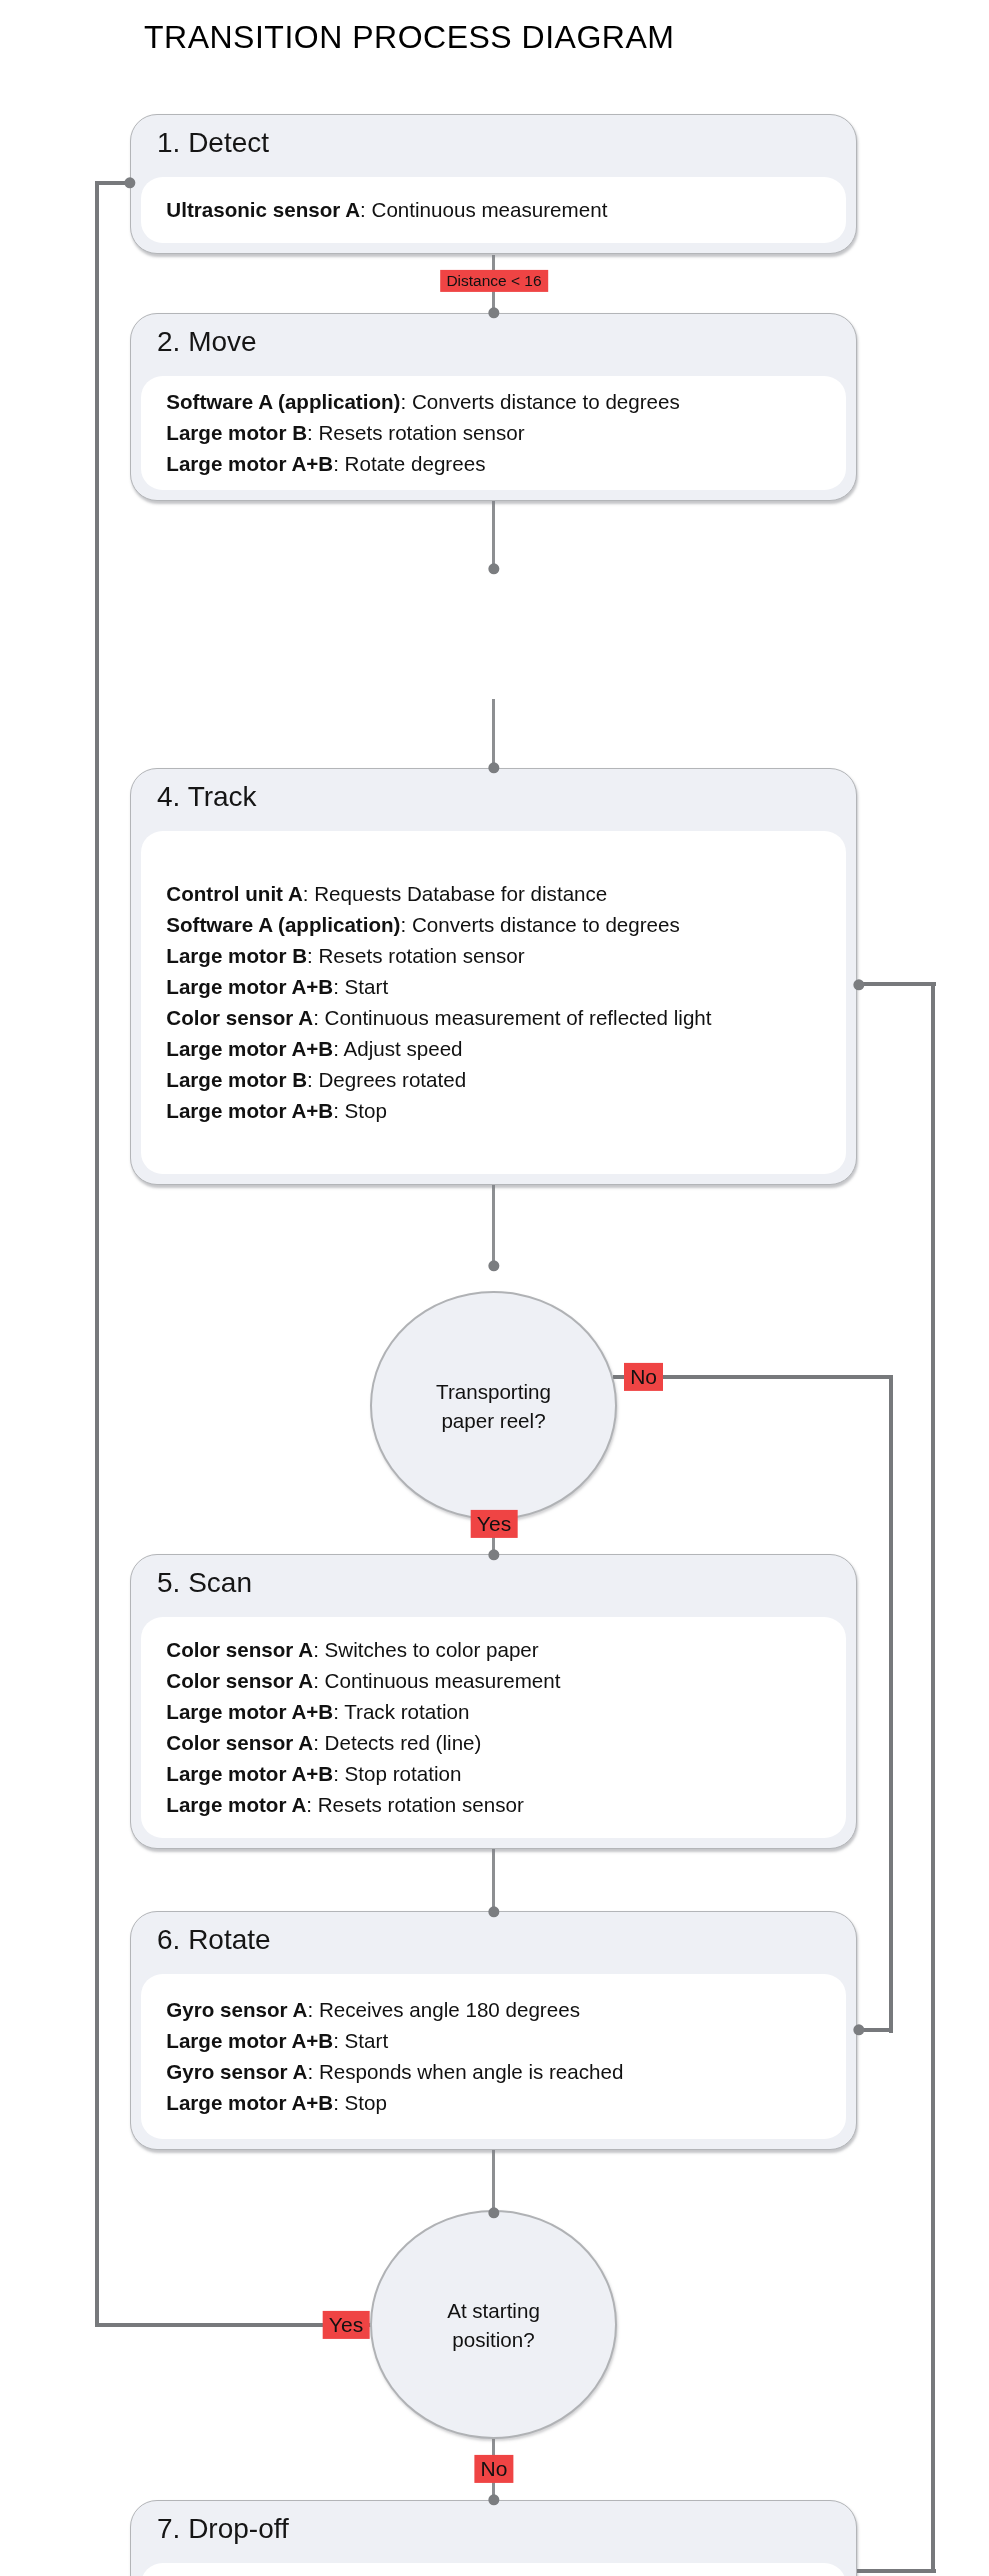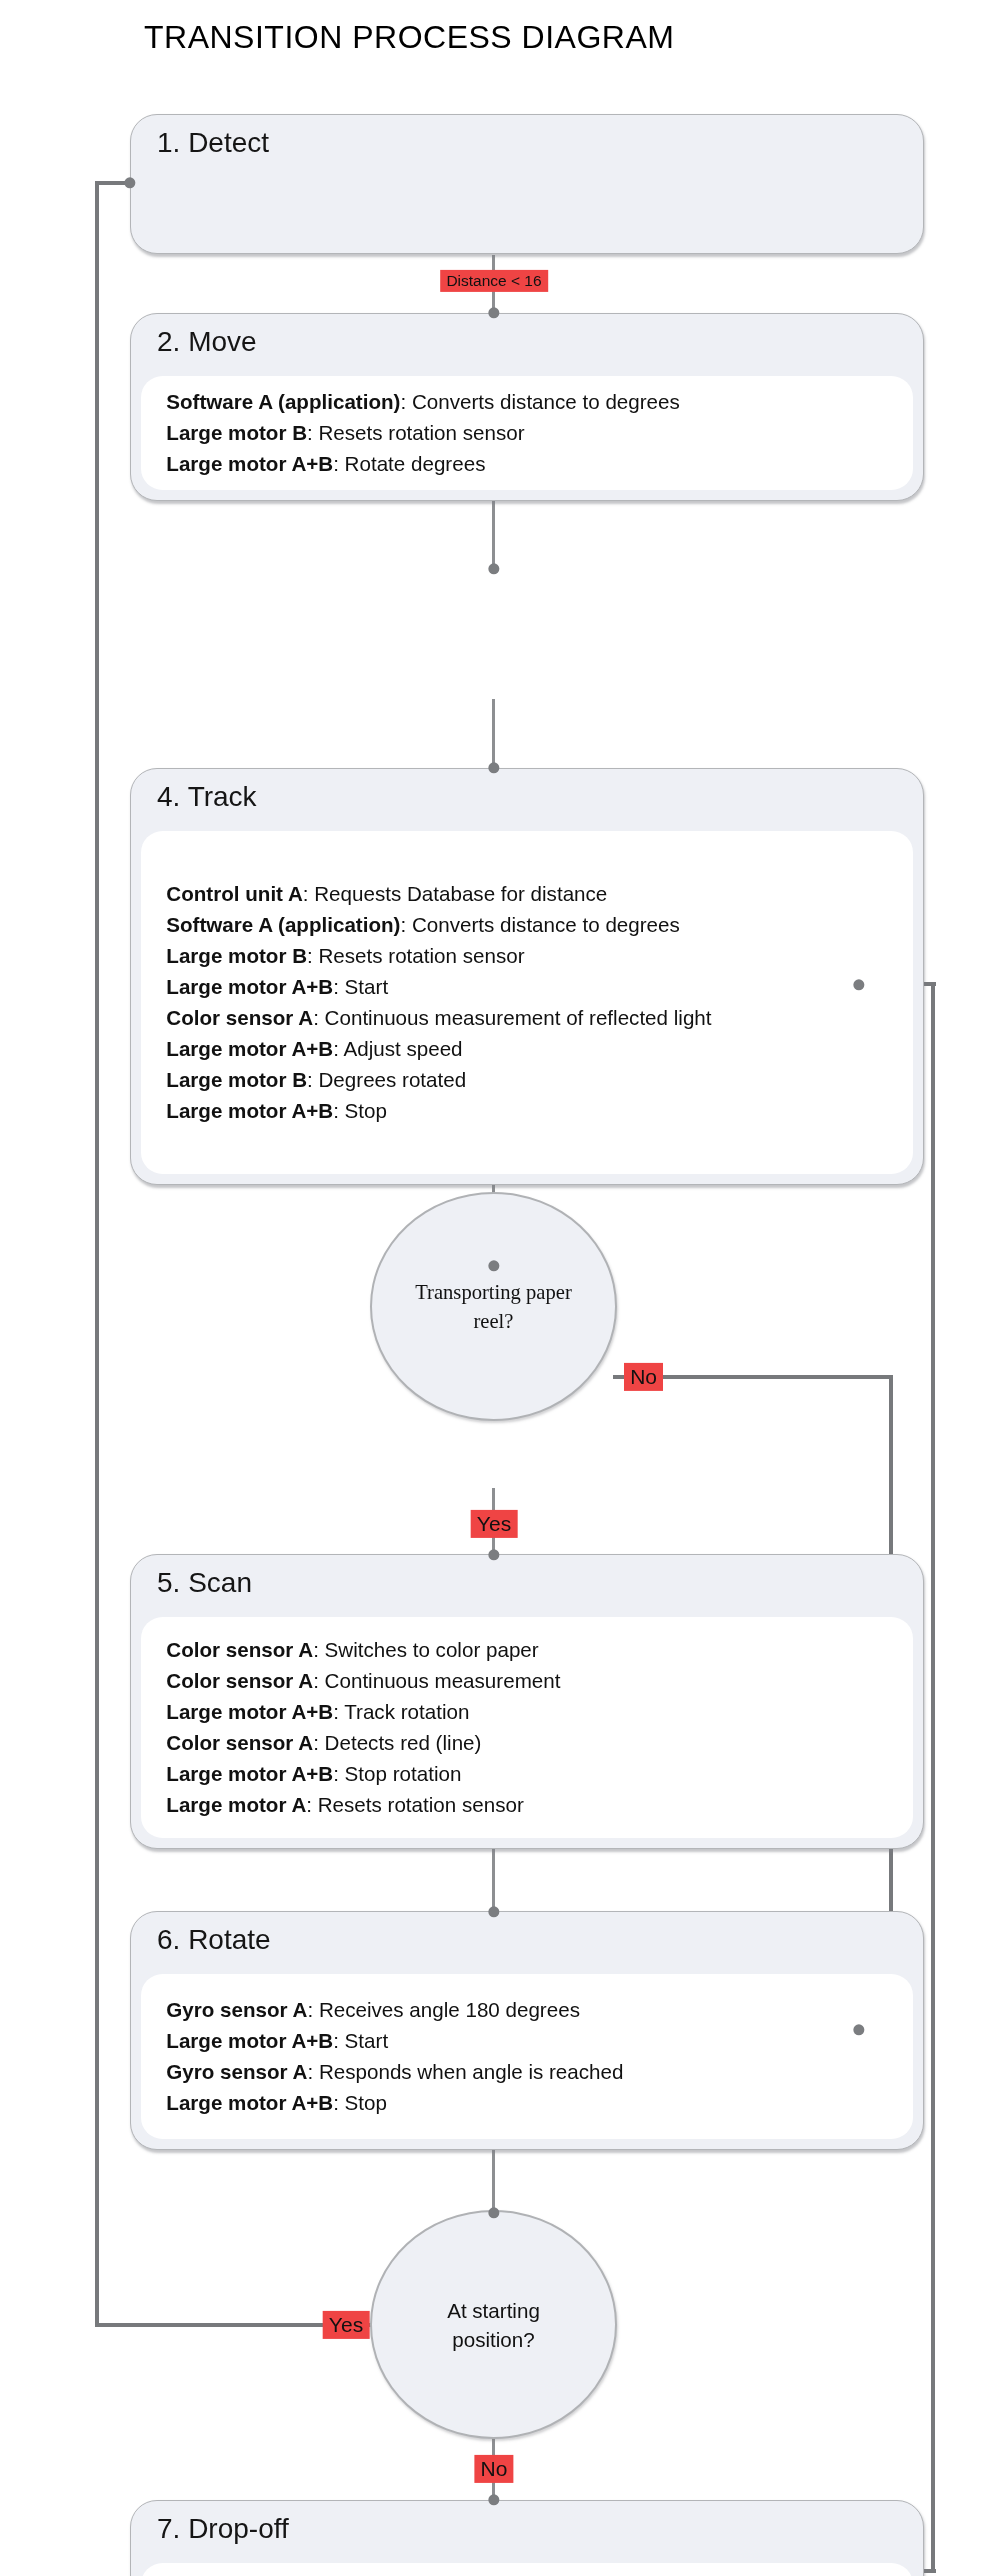--- a/index.html
+++ b/index.html
@@ -6,21 +6,21 @@
   #canvas{
     position:relative;width:989px;height:2752px;background:#ffffff;overflow:hidden;
     font-family:"Liberation Sans","DejaVu Sans",sans-serif;color:#111;
   }
   .diagram-title{
     position:absolute;left:144px;top:19px;font-size:32px;letter-spacing:0.5px;
     color:#000;white-space:nowrap;font-weight:400;
   }
   
   .pbox{
-    position:absolute;left:130px;width:794px;box-sizing:border-box;
+    position:absolute;left:130px;width:727px;box-sizing:border-box;
     background:#eef0f5;border:1.5px solid #b3b5b8;border-radius:27px;
     box-shadow:1px 2.1px 2.6px rgba(125,127,132,.45);
   }
   .pbox .ptitle{
     position:absolute;left:26px;top:12.4px;font-size:28px;color:#151515;white-space:nowrap;
   }
   .pbox .inner{
     position:absolute;left:10.3px;right:10.3px;top:62px;bottom:10.3px;
     background:#ffffff;border-radius:21.6px;
     display:flex;flex-direction:column;justify-content:center;
@@ -74,20 +74,25 @@
   <div class="edge loop" style="left:613px;top:1375px;width:280px;height:4.1px;"></div>
   <div class="edge loop" style="left:889px;top:1375px;width:4.1px;height:658px;"></div>
   <div class="edge loop" style="left:857px;top:2028px;width:36px;height:4.1px;"></div>
 
   <div class="edge loop" style="left:857px;top:982px;width:79px;height:4.1px;"></div>
   <div class="edge loop" style="left:931px;top:982px;width:4.1px;height:1590px;"></div>
   <div class="edge loop" style="left:857px;top:2569px;width:79px;height:4.1px;"></div>
 
   <div class="pbox" style="top:114px;height:140px;">
     <div class="ptitle">1. Detect</div>
+    <div class="inner">
+        <div class="lines">
+      <div class="pline"><span class="b">Ultrasonic sensor A</span><span>: Continuous measurement</span></div>
+    </div>
+      </div>
   </div>
 
   <div class="pbox" style="top:313px;height:188px;">
     <div class="ptitle">2. Move</div>
     <div class="inner">
         <div class="lines">
       <div class="pline"><span class="b">Software A (application)</span><span>: Converts distance to degrees</span></div>
       <div class="pline"><span class="b">Large motor B</span><span>: Resets rotation sensor</span></div>
       <div class="pline"><span class="b">Large motor A+B</span><span>: Rotate degrees</span></div>
     </div>
@@ -135,21 +140,21 @@
       <div class="pline"><span class="b">Large motor A+B</span><span>: Stop</span></div>
     </div>
       </div>
   </div>
 
   <div class="pbox" style="top:2500px;height:142px;">
     <div class="ptitle">7. Drop-off</div>
     <div class="inner"></div>
   </div>
 
-  <div class="decision" style="top:1192px;font-family:Liberation Serif, serif;">
+  <div class="decision" style="top:1291px;">
     <div class="q">Transporting paper reel?</div>
   </div>
 
   <div class="decision" style="top:2210px;">
     <div class="q">At starting position?</div>
   </div>
 
   <div class="dot" style="left:130px;top:183px;"></div>
   <div class="dot" style="left:494px;top:313px;"></div>
   <div class="dot" style="left:494px;top:569px;"></div>

